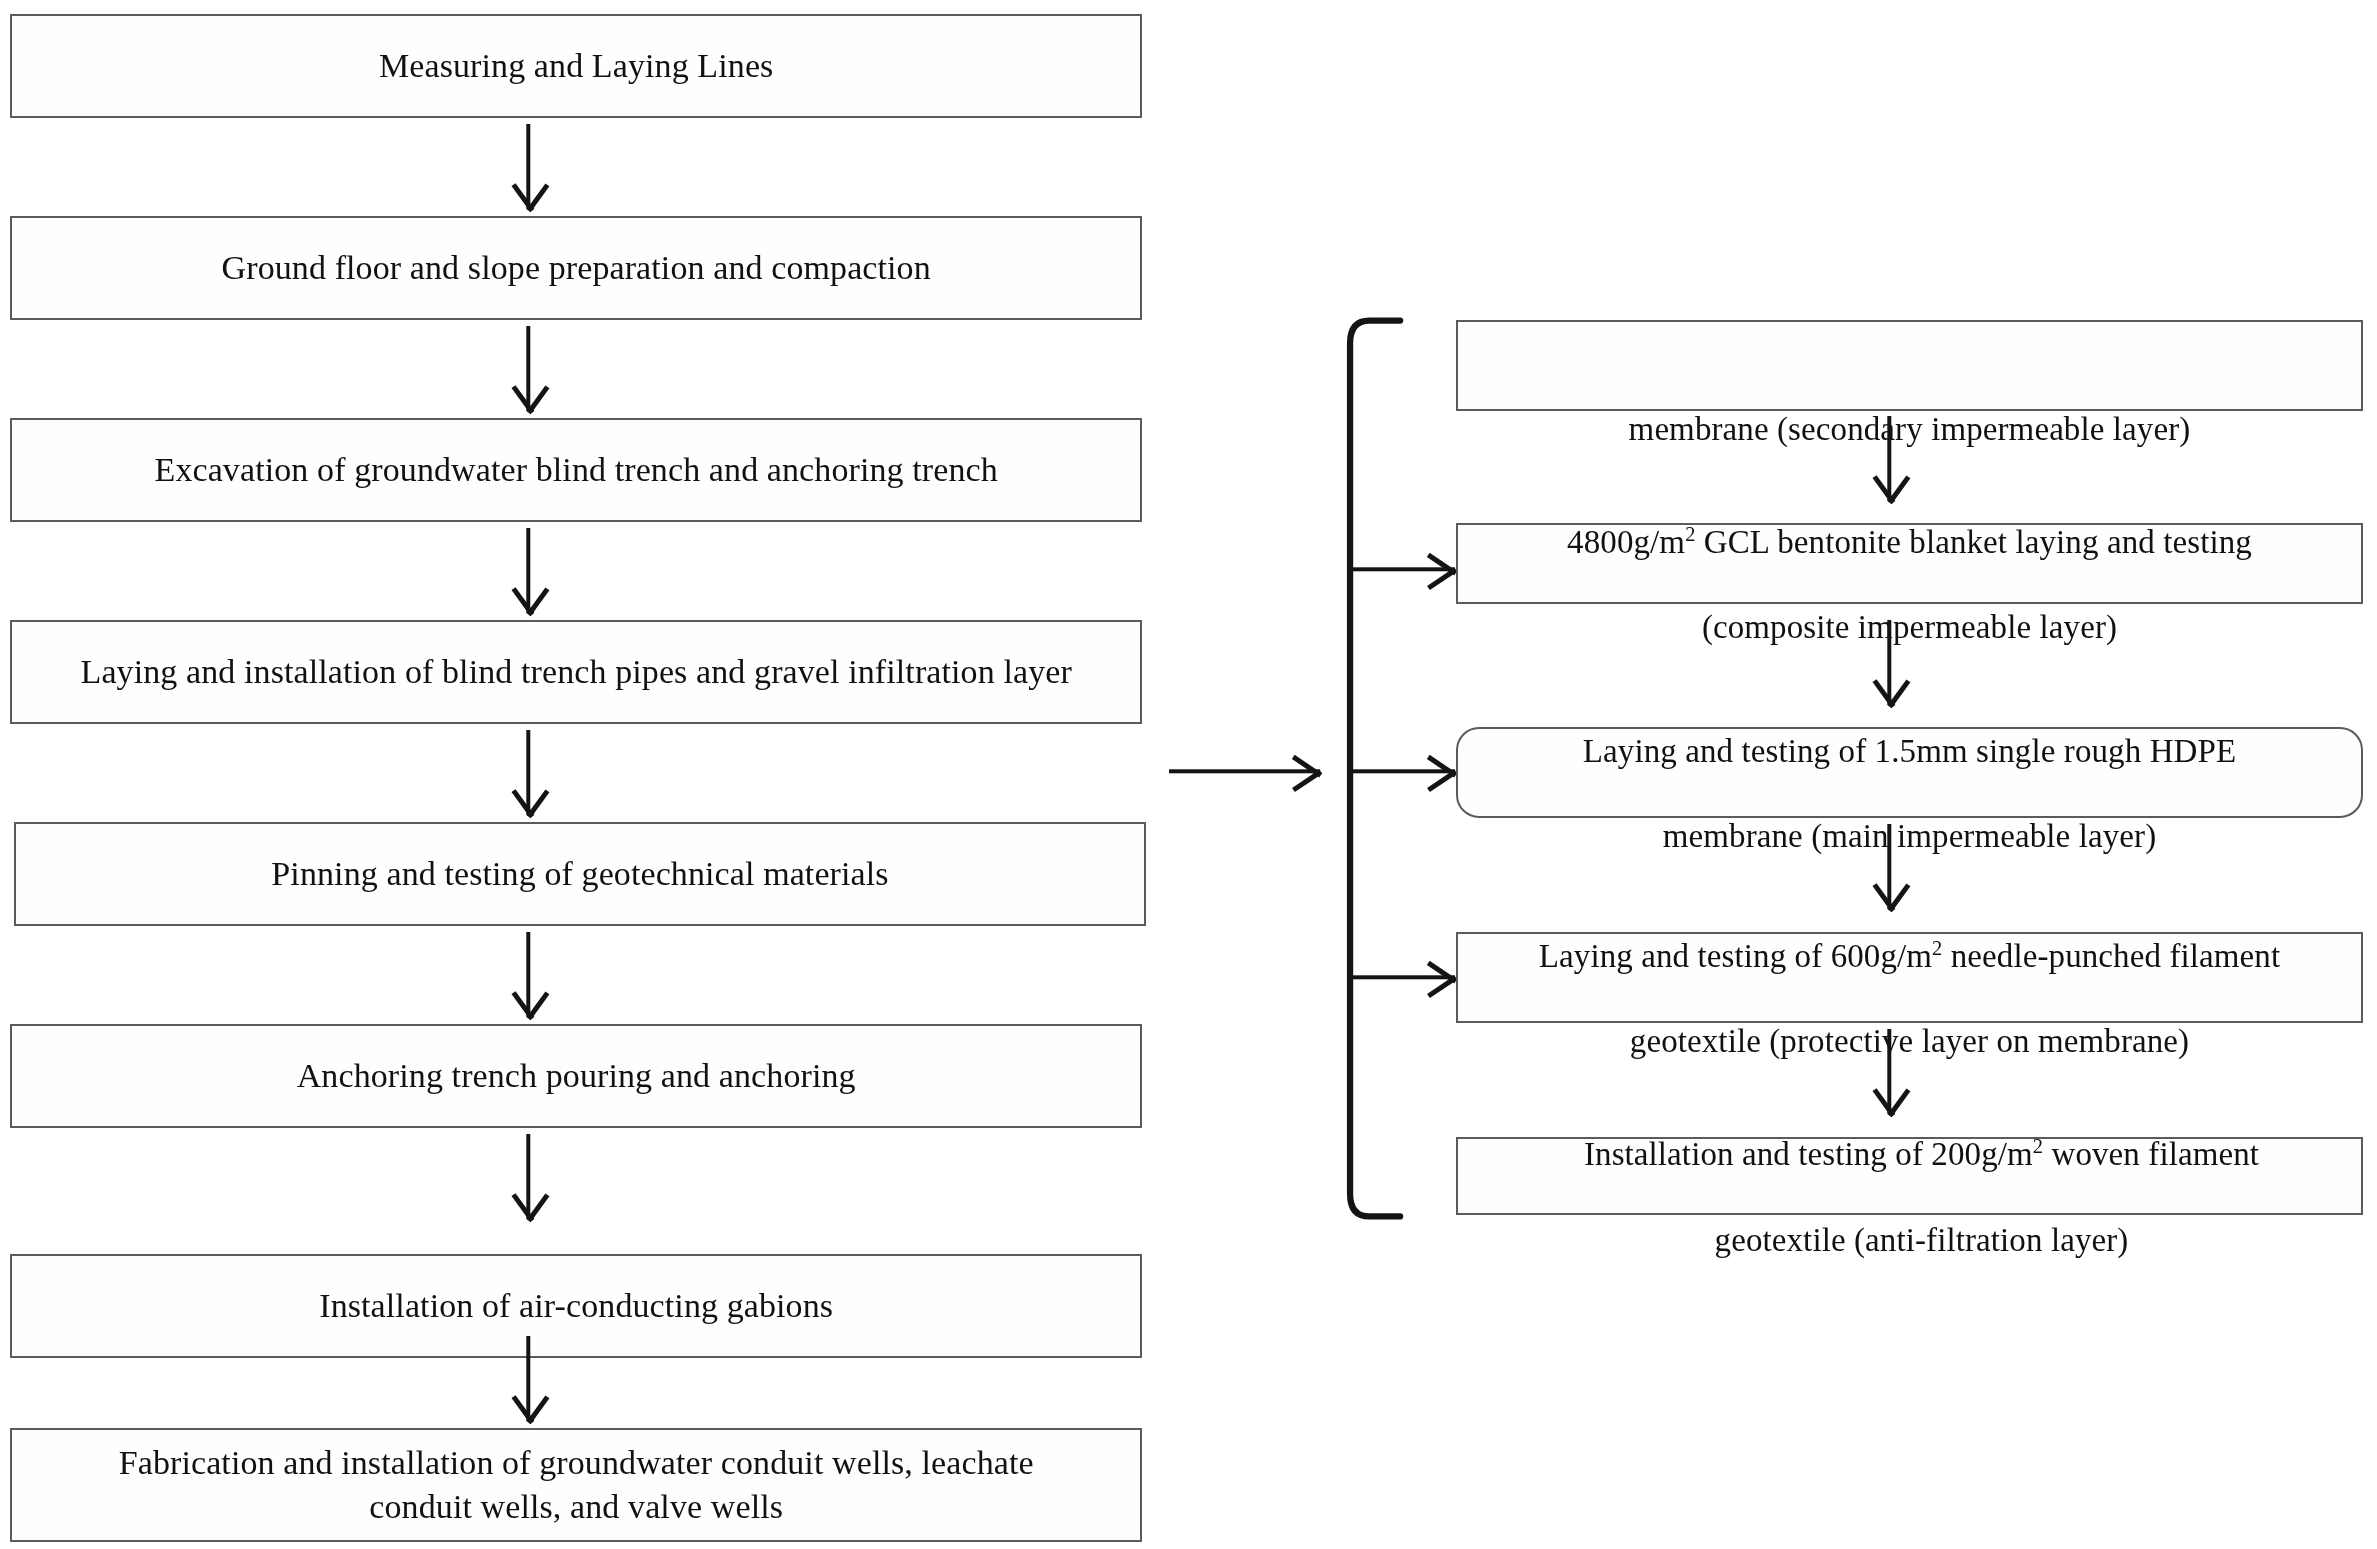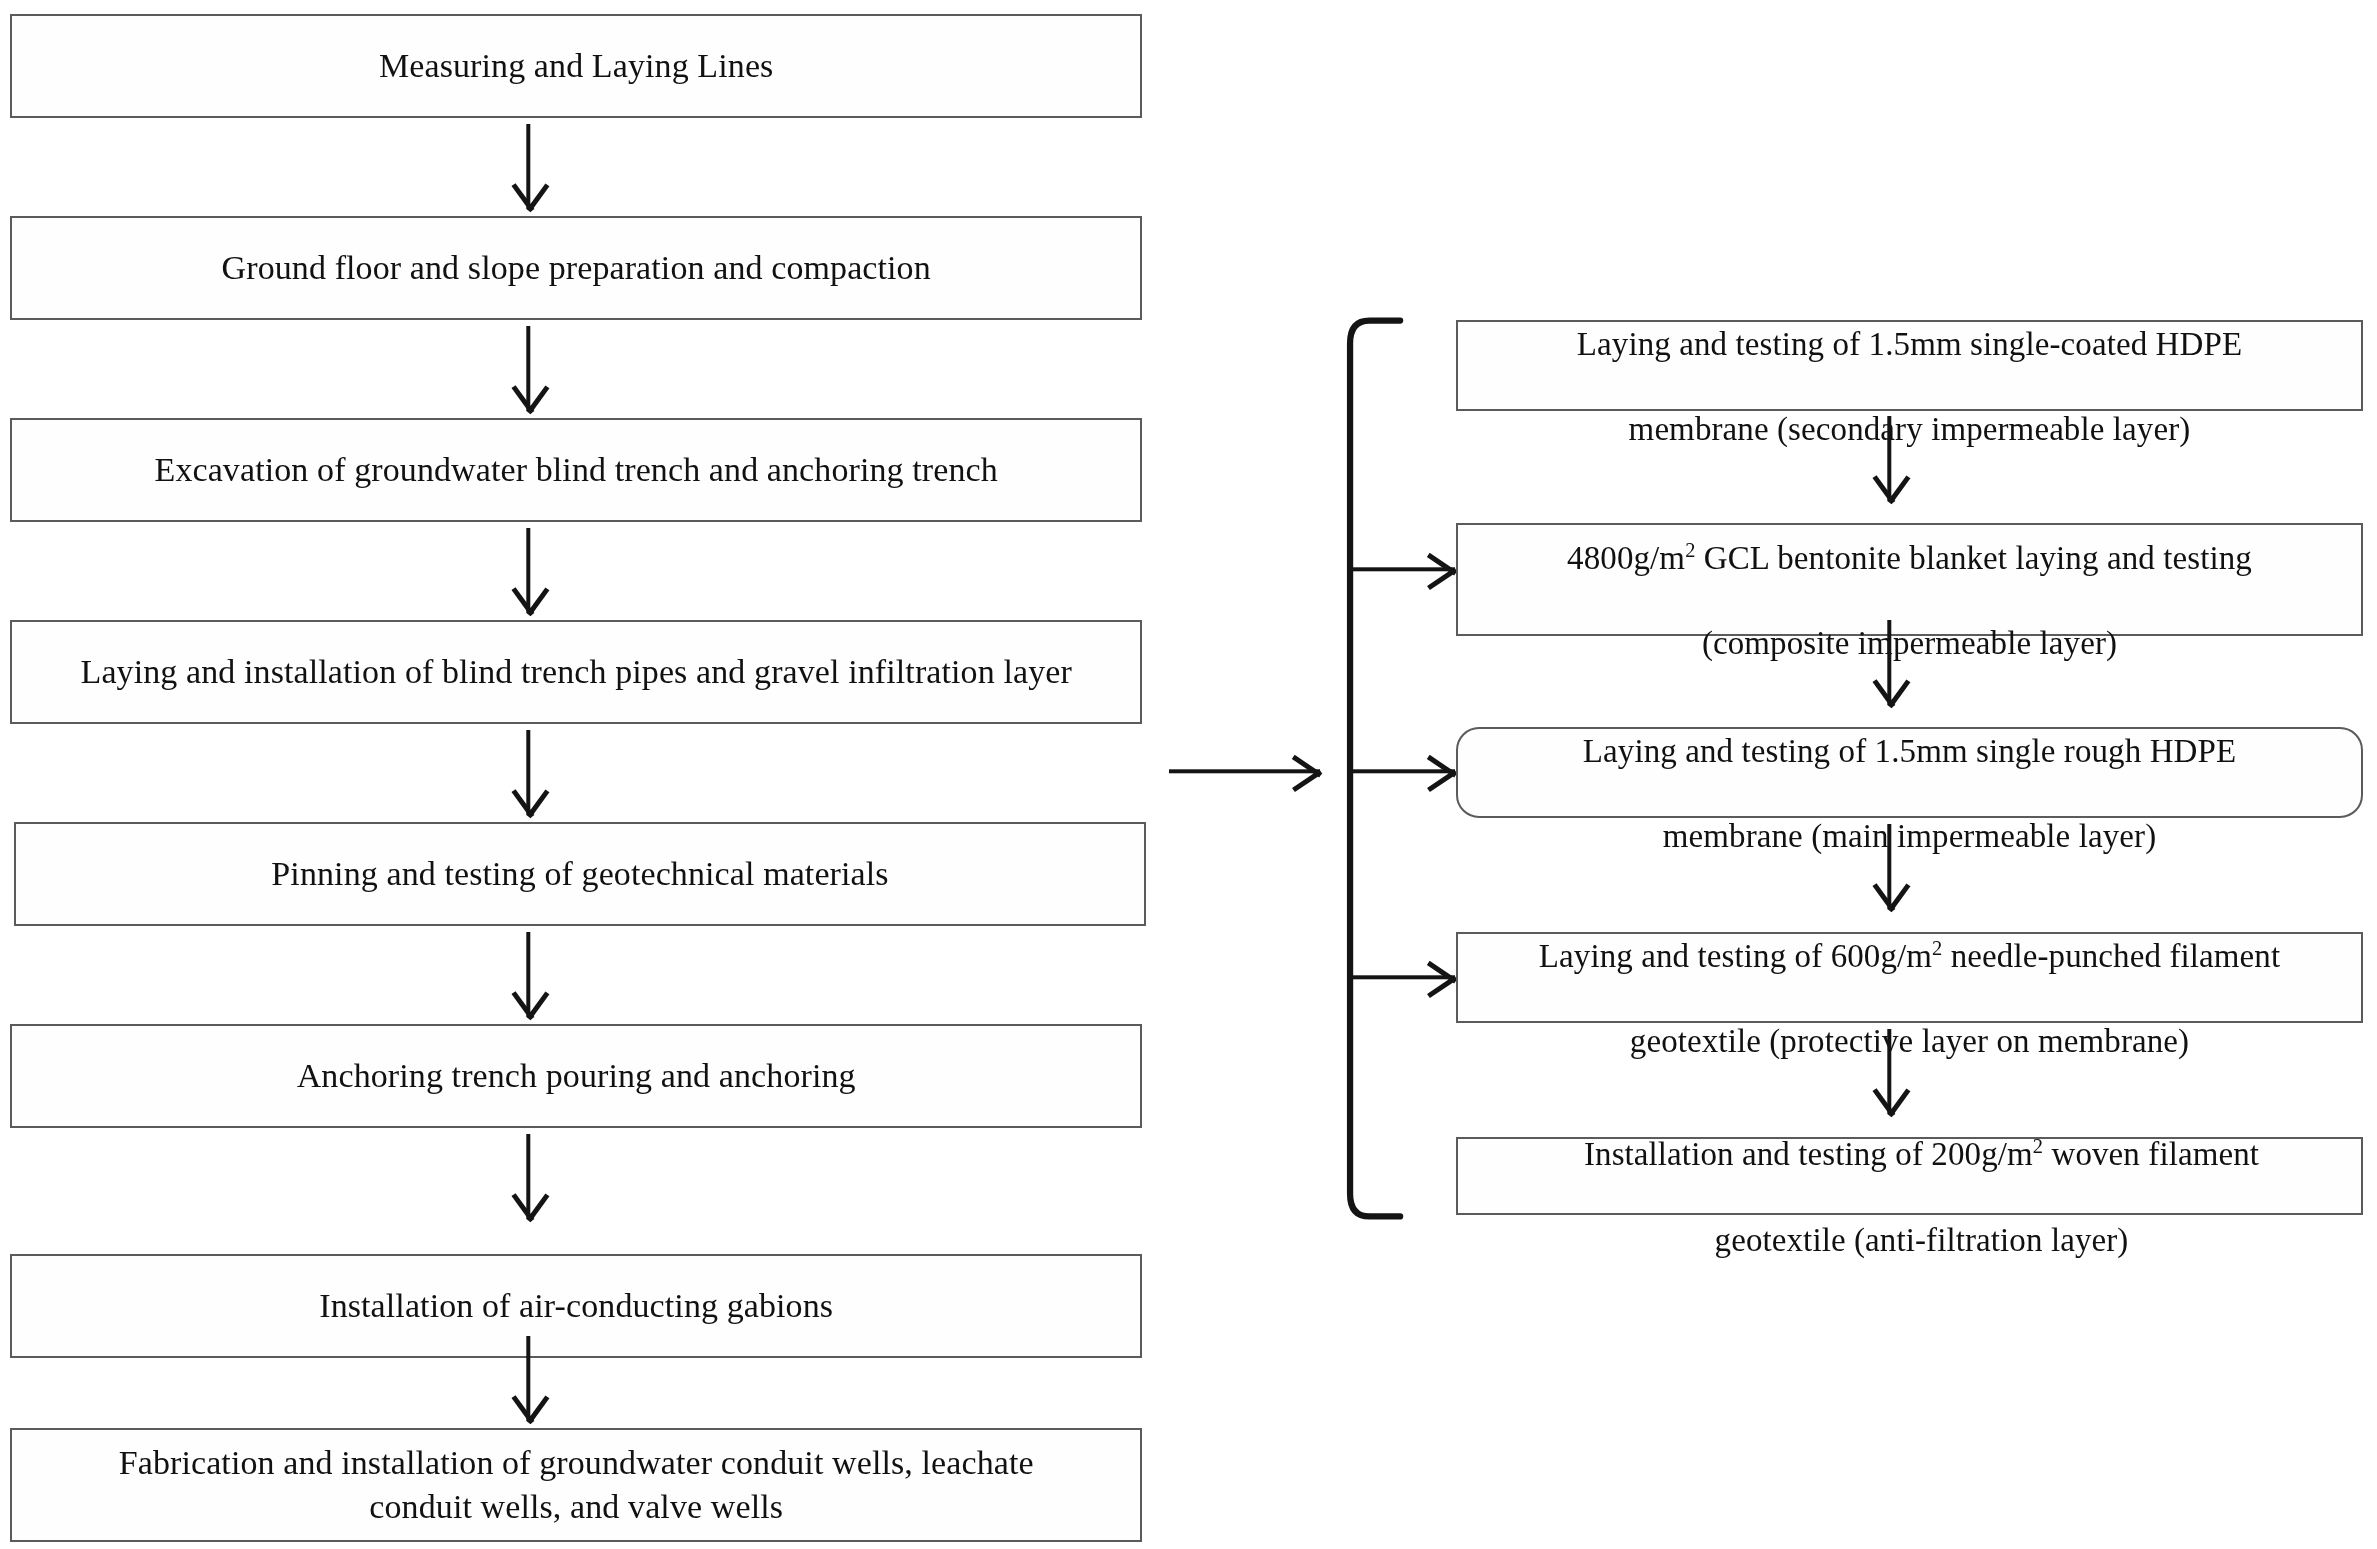--- a/index.html
+++ b/index.html
@@ -227,31 +227,31 @@
 
   <div class="arrow-h" style="left:1353px; top:977px; width:102px;">
     <div class="shaft"></div>
     <div class="head"></div>
   </div>
 
   <div class="col-right">
 
     <div class="node" style="left:1456px; top:320px; width:907px; height:91px;">
       <span class="node-label">
-        <span>Laying and testing of 1.5mm single-coated HDPE</span><br>
+        <br>
         <span>membrane (secondary impermeable layer)</span>
       </span>
     </div>
 
     <div class="arrow-v" style="left:1889px; top:416px; height:85px;">
       <div class="shaft"></div>
       <div class="head"></div>
     </div>
 
-    <div class="node" style="left:1456px; top:523px; width:907px; height:113px;">
+    <div class="node" style="left:1456px; top:523px; width:907px; height:81px;">
       <span class="node-label">
         <span>4800g/m</span><span class="sup">2</span><span> GCL bentonite blanket laying and testing</span><br>
         <span>(composite impermeable layer)</span>
       </span>
     </div>
 
     <div class="arrow-v" style="left:1889px; top:620px; height:85px;">
       <div class="shaft"></div>
       <div class="head"></div>
     </div>

